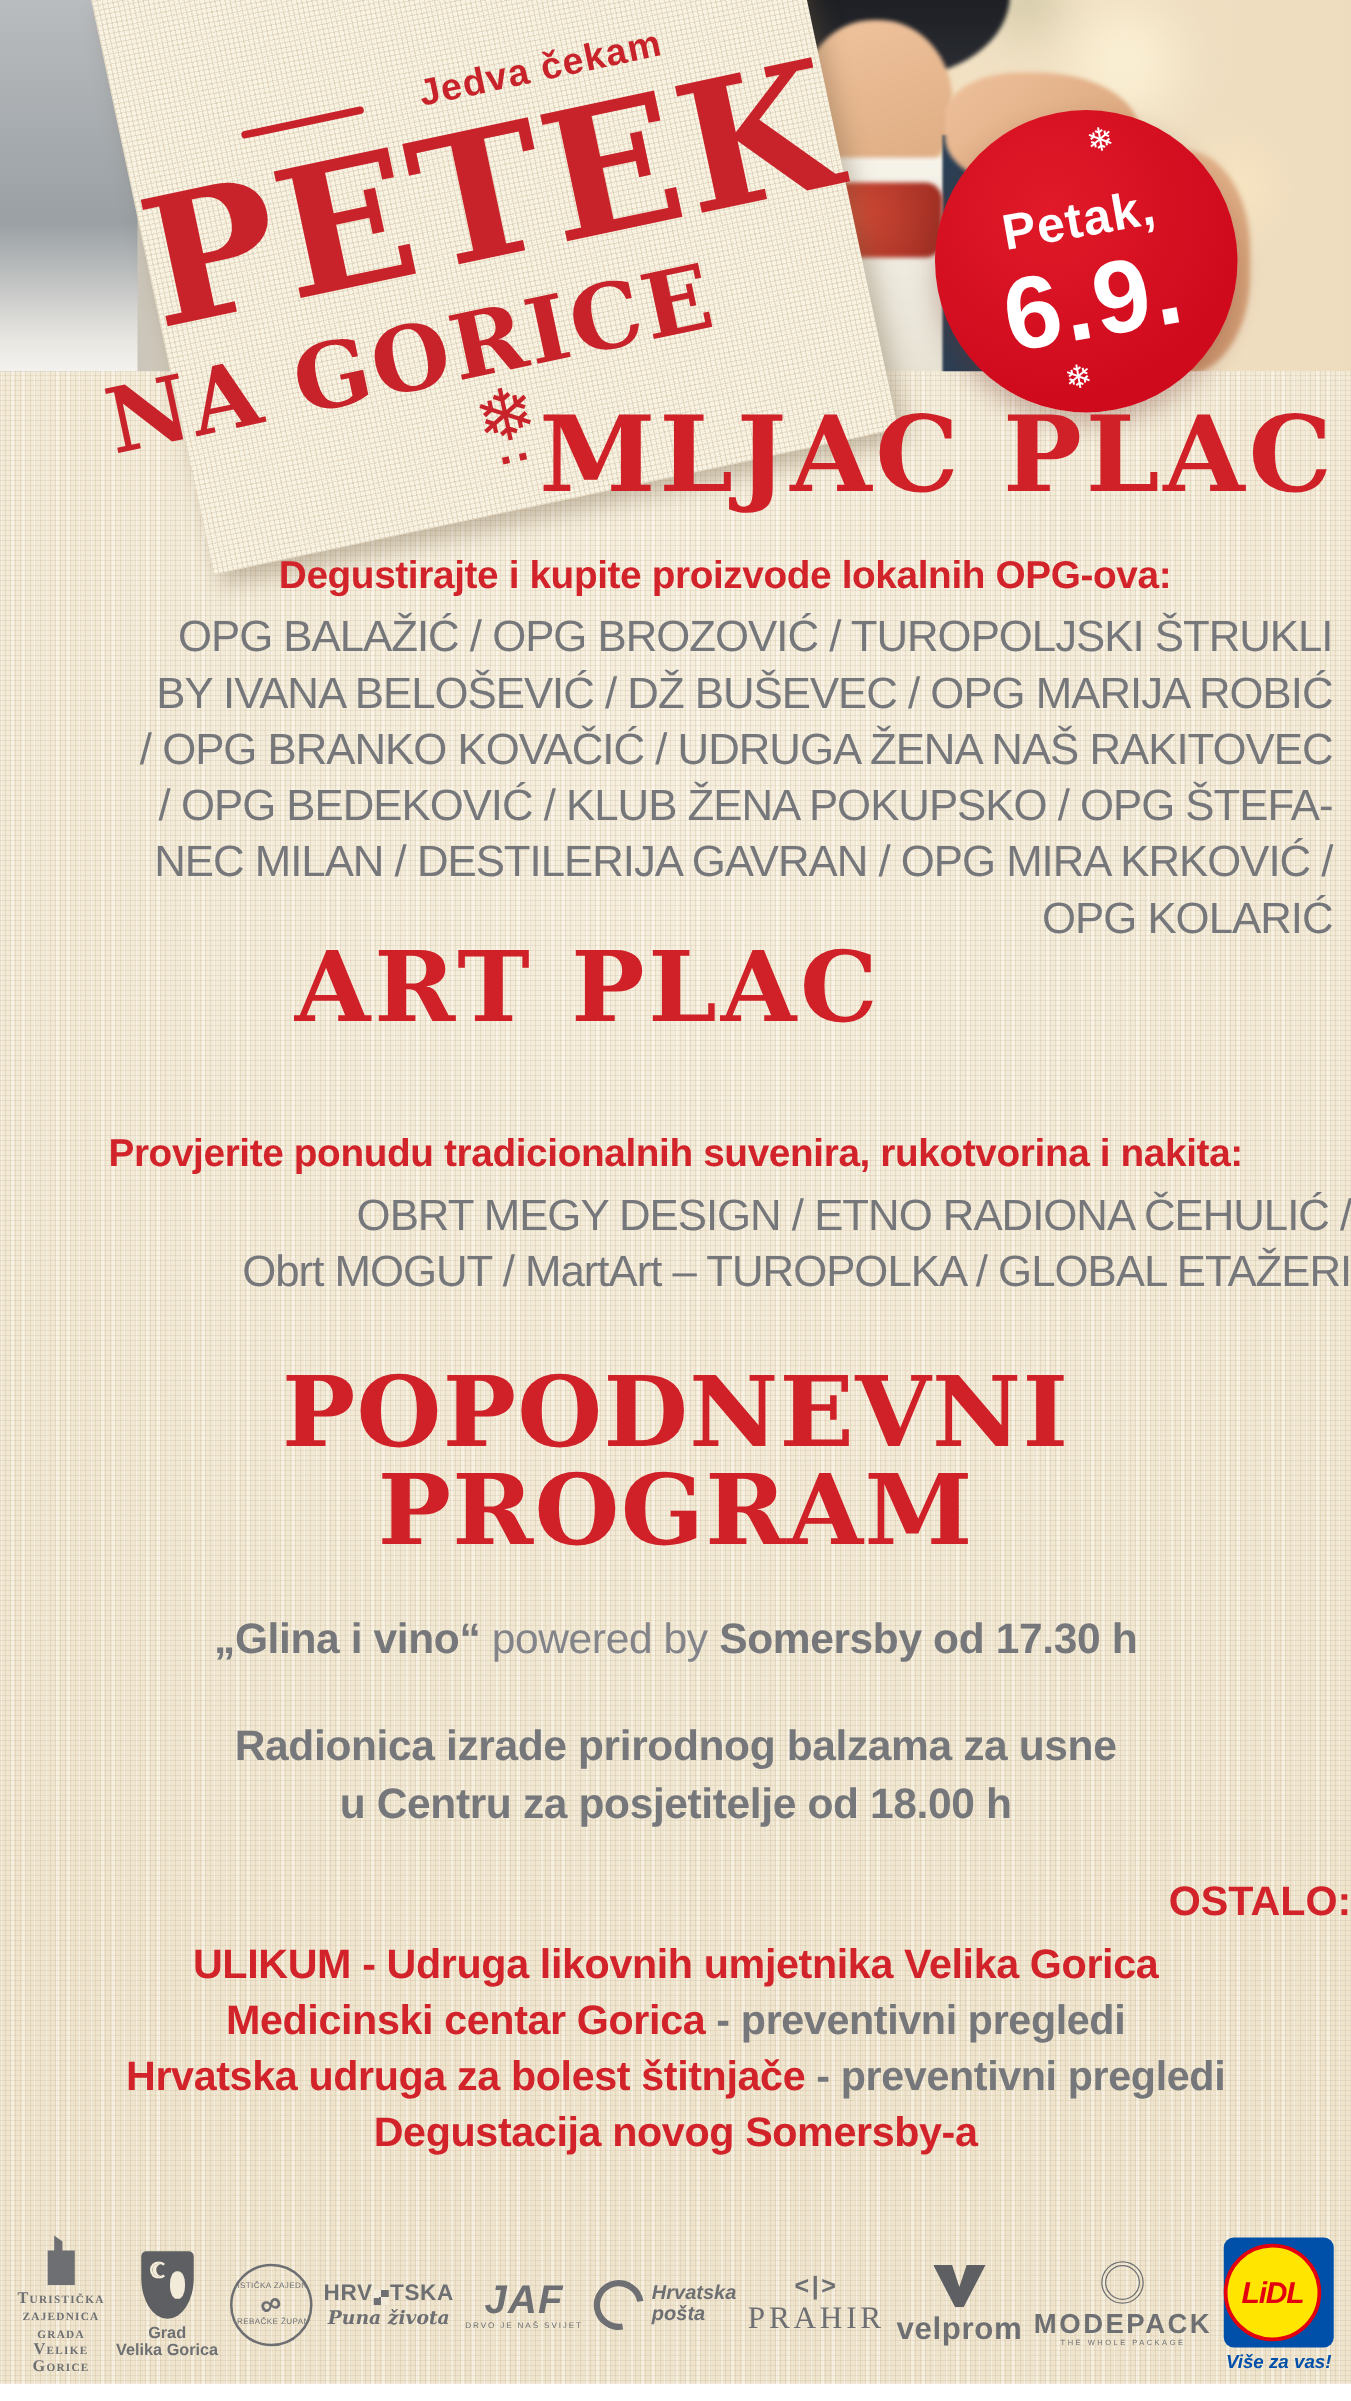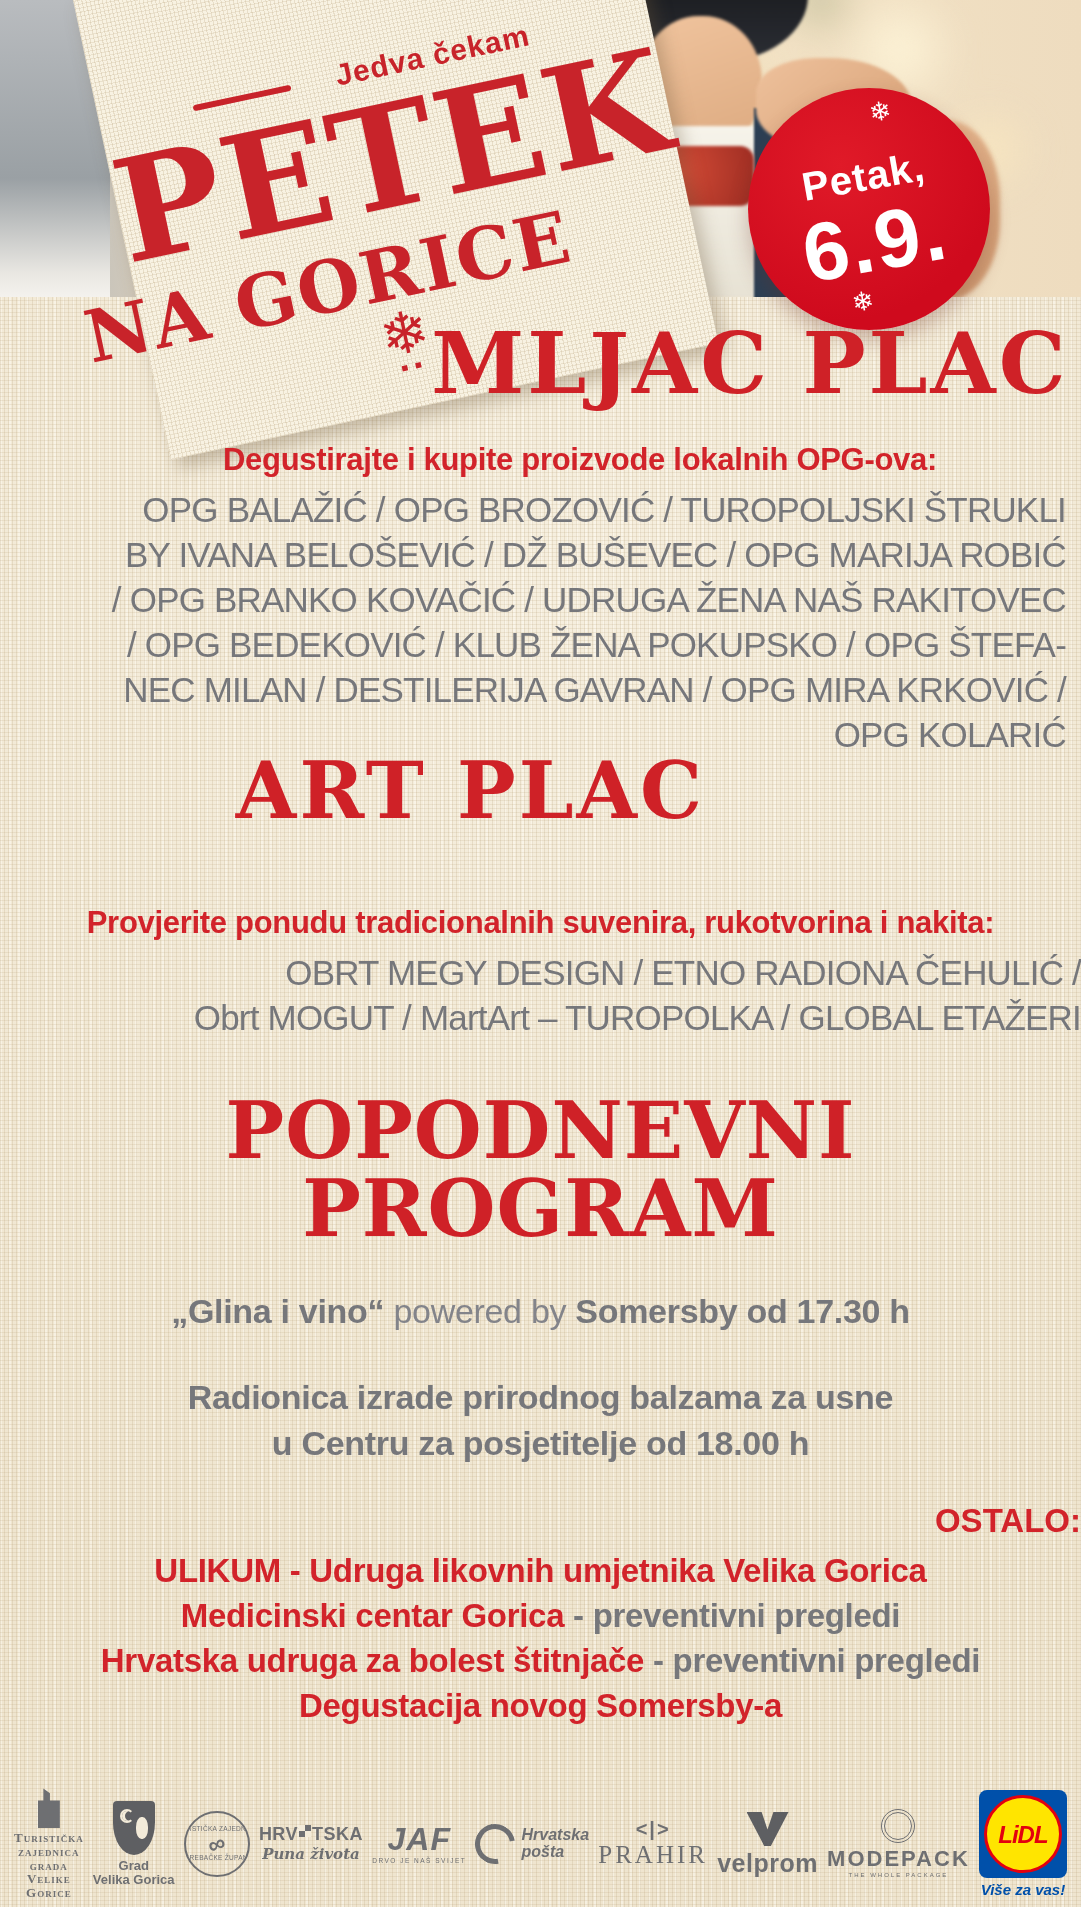--- a/index.html
+++ b/index.html
@@ -106,39 +106,39 @@
   .logo{display:flex;flex-direction:column;align-items:center;justify-content:center;text-align:center;line-height:1.05;}
   .tzvg-txt span{display:block;font-family:"Liberation Serif",serif;font-variant:small-caps;font-size:13px;font-weight:bold;letter-spacing:1px;}
   .tower{width:22px;height:40px;background:#6e6f72;clip-path:polygon(0 100%,0 30%,25% 30%,25% 0,55% 12%,55% 30%,100% 30%,100% 100%);margin-bottom:3px;}
   .shield{width:42px;height:54px;background:#5e5f62;border-radius:4px 4px 50% 50%/4px 4px 60% 60%;position:relative;margin-bottom:4px;}
   .shield .moon{position:absolute;left:7px;top:8px;width:10px;height:10px;border-radius:50%;box-shadow:3px 0 0 0 #f3ebd9 inset;background:transparent;border:2px solid #f3ebd9;border-right-color:transparent;}
   .shield .lion{position:absolute;right:7px;top:16px;width:12px;height:22px;border-radius:45%;background:#f3ebd9;}
   .gradvg-txt span{display:block;font-size:13px;font-weight:bold;}
   .ring{width:62px;height:62px;border:2px solid #6e6f72;border-radius:50%;display:flex;flex-direction:column;align-items:center;justify-content:center;overflow:hidden;}
   .ring .tiny{font-size:6.5px;letter-spacing:.3px;white-space:nowrap;}
   .ring .knot{font-size:24px;font-weight:bold;line-height:.9;transform:rotate(-20deg);}
-  .hrv-word{font-size:18px;font-weight:900;letter-spacing:.5px;display:flex;align-items:flex-start;}
+  .hrv-word{font-size:18px;font-weight:900;letter-spacing:.5px;display:flex;align-items:flex-end;}
   .checker{display:inline-block;width:12px;height:12px;margin:0 1px;
     background:conic-gradient(#6e6f72 0 90deg,#f3ebd9 90deg 180deg,#6e6f72 180deg 270deg,#f3ebd9 270deg);}
   .hrv-script{font-family:"DejaVu Serif",serif;font-style:italic;font-weight:bold;font-size:15px;margin-top:3px;}
   .jaf-word{font-size:32px;font-weight:900;font-style:italic;letter-spacing:1px;}
   .jaf-tag{font-size:6.5px;letter-spacing:1.5px;margin-top:1px;}
   .posta{flex-direction:row;gap:6px;}
   .horn{width:30px;height:30px;border:5px solid #6e6f72;border-radius:50%;border-right-color:transparent;transform:rotate(35deg);}
   .posta-txt{text-align:left;font-style:italic;font-weight:bold;font-size:16px;}
   .posta-txt span{display:block;}
   .prahir-mark{font-size:20px;font-weight:bold;letter-spacing:2px;}
   .prahir-word{font-family:"Liberation Serif",serif;font-size:25px;letter-spacing:3px;margin-top:2px;}
   .vel-glyph{width:42px;height:34px;background:#5e5f62;margin-bottom:4px;
     clip-path:polygon(0 0,36% 0,50% 52%,64% 0,100% 0,58% 100%,42% 100%);}
   .vel-word{font-size:25px;font-weight:bold;letter-spacing:.5px;}
   .mode-knot{width:26px;height:26px;border:4px double #6e6f72;border-radius:50%;margin-bottom:4px;}
   .mode-word{font-size:22px;font-weight:bold;letter-spacing:2px;}
   .mode-tag{font-size:6px;letter-spacing:2px;margin-top:2px;}
-  .lidl-box{width:88px;height:88px;background:#0050aa;border-radius:8px;display:flex;align-items:center;justify-content:center;}
+  .lidl-box{width:88px;height:88px;background:#0050aa;border-radius:8px;display:flex;align-items:center;}
   .lidl-circle{width:72px;height:72px;background:#ffe500;border:3px solid #e3000f;border-radius:50%;display:flex;align-items:center;justify-content:center;}
   .lidl-word{color:#e3000f;font-weight:900;font-style:italic;font-size:24px;letter-spacing:-1px;}
   .lidl-tag{color:#0050aa;font-weight:bold;font-style:italic;font-size:15px;margin-top:4px;}
 
   .white-strip{left:0;bottom:0;width:1081px;height:14px;background:#ffffff;}
 </style>
 </head>
 <body>
 
 <div class="stage">

